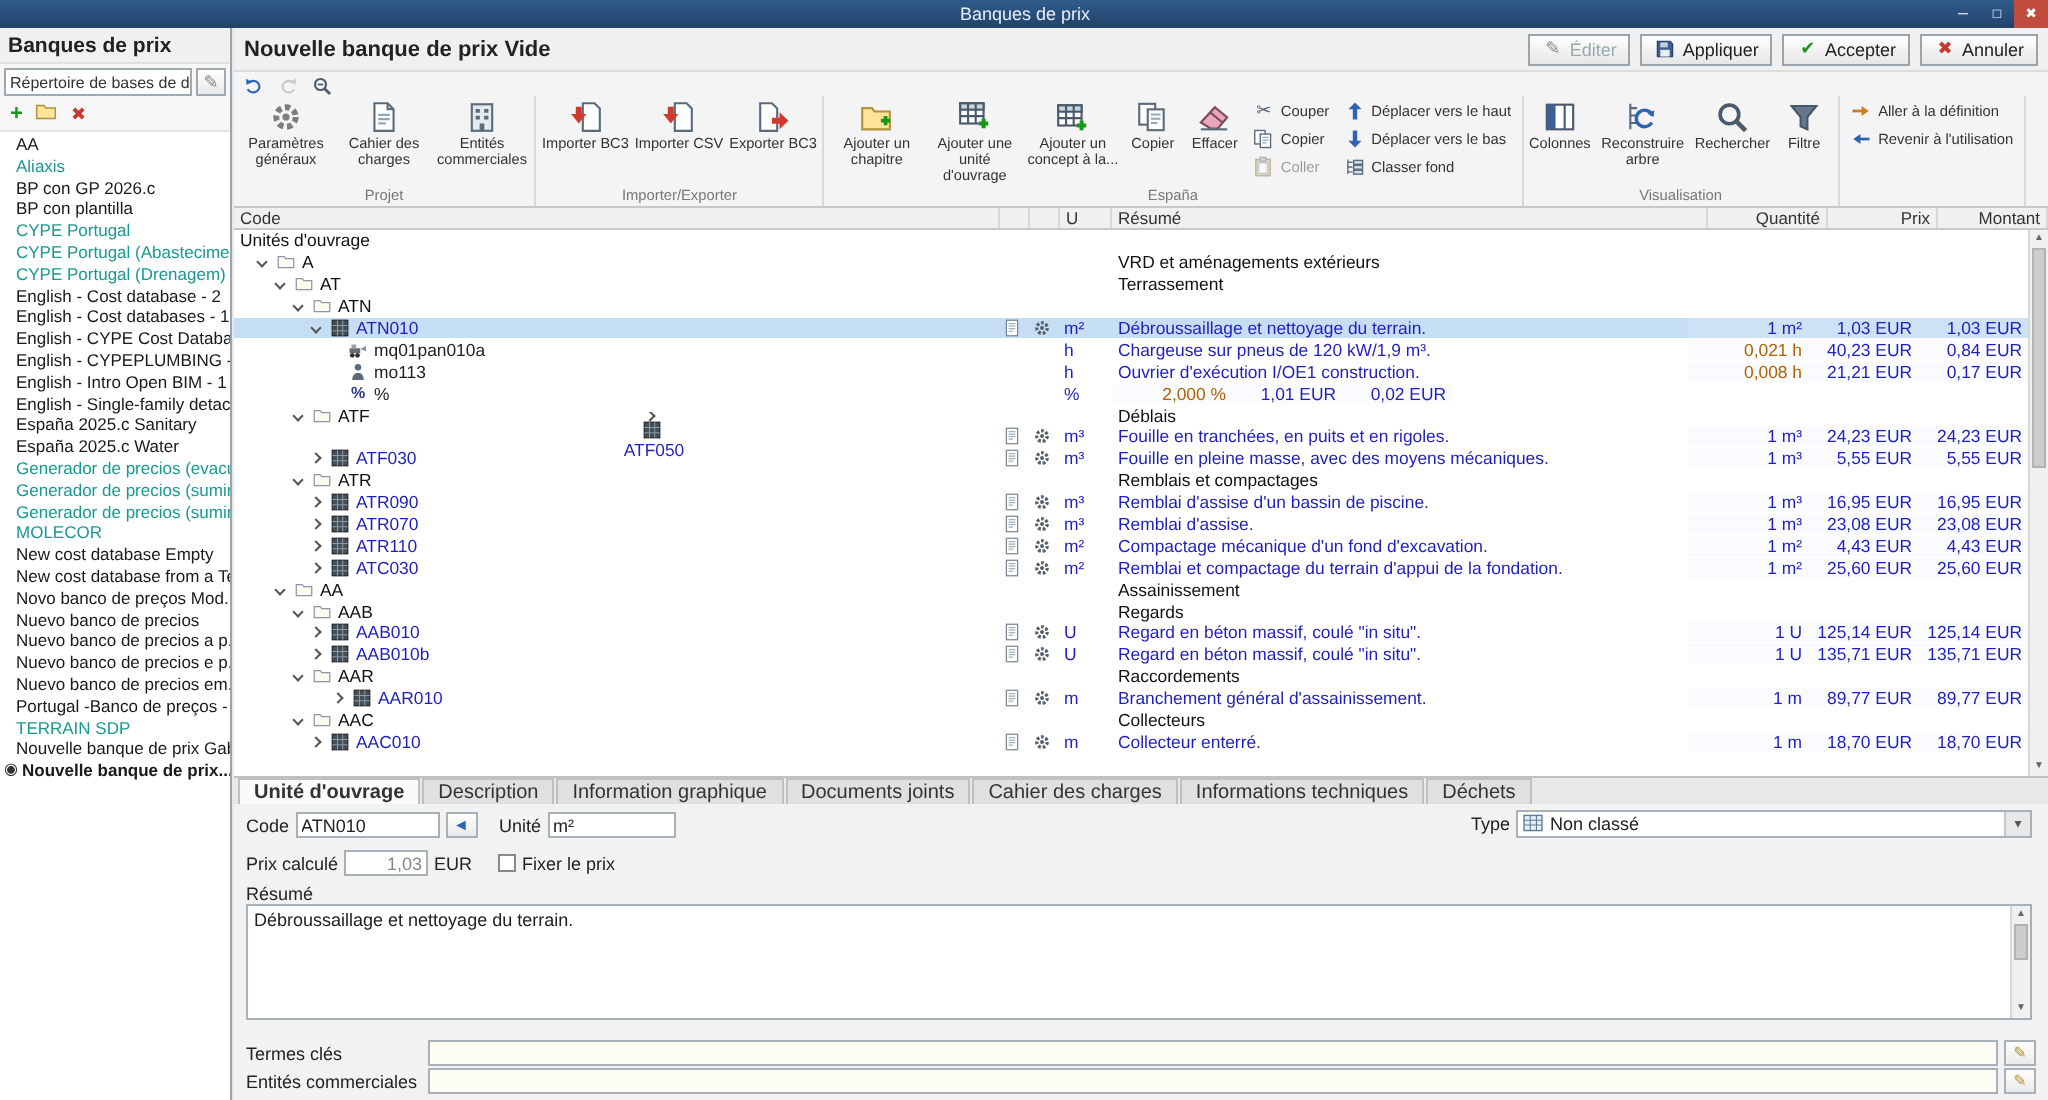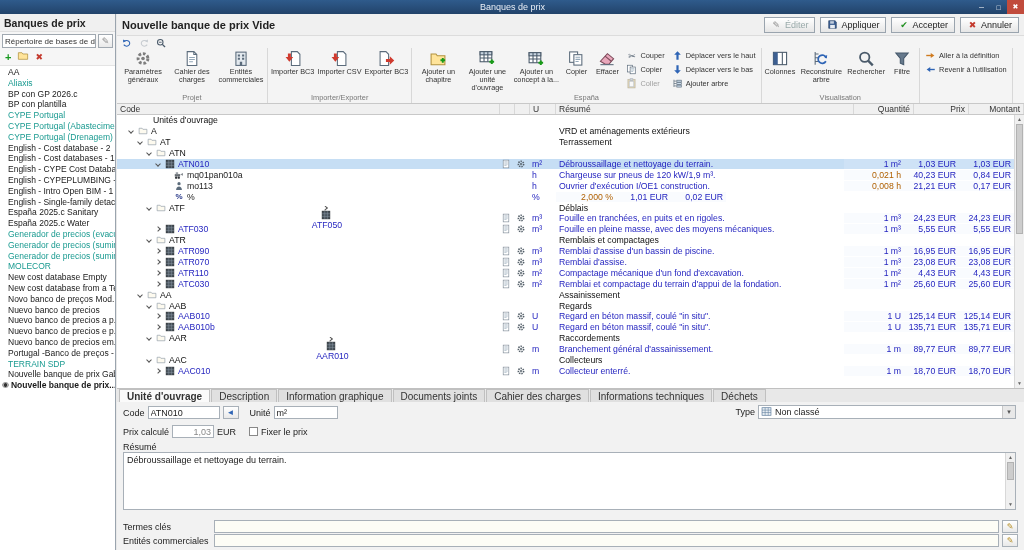--- a/index.html
+++ b/index.html
@@ -88,21 +88,21 @@
   .grid-header .c-qty,.grid-header .c-prix,.grid-header .c-mont{justify-content:flex-end;background:none;}
   .chev{width:4px;height:4px;border-right:1.2px solid #555;border-bottom:1.2px solid #555;
     display:inline-block;margin-right:5px;flex:none;}
   .chev.open{transform:rotate(45deg);}
   .chev.closed{transform:rotate(-45deg);}
   .chev-spacer{width:9px;display:inline-block;flex:none;}
   .grid-row .ic{width:10px;height:10px;margin-right:3px;flex:none;display:flex;align-items:center;
     justify-content:center;font-size:8px;font-weight:bold;}
   .grid-row .ic svg{width:10px;height:10px;}
   .grid-row.chapter{color:#111;}
-  .grid-row.root{color:#111;margin-left:33px;}
+  .grid-row.root{color:#111;}
   .grid-row.unit .code,.grid-row.unit .c-u,.grid-row.unit .c-sum,
   .grid-row.unit .c-qty,.grid-row.unit .c-prix,.grid-row.unit .c-mont{color:#1f1fbe;}
   .grid-row.component .code{color:#222;}
   .grid-row.component .c-u,.grid-row.component .c-sum,
   .grid-row.component .c-prix,.grid-row.component .c-mont{color:#1f1fbe;}
   .grid-row.component .c-qty{color:#b06000;}
   
   .vscroll{position:absolute;right:0;top:0;bottom:0;width:10px;background:#f0f0f0;
     border-left:1px solid #d8d8d8;display:flex;flex-direction:column;}
   .vs-btn{height:9px;text-align:center;font-size:5px;color:#666;line-height:9px;flex:none;}
@@ -478,21 +478,21 @@
               </div>
               <div class="small-btn">
                 <span class="ic ic-tree">
                   <svg viewBox="0 0 16 16">
                     <path d="M2.8 2.5v10.5M2.8 4.5h3.4M2.8 8h3.4M2.8 11.5h3.4" stroke="#5b6b7b" fill="none"></path>
                     <rect x="7" y="3.2" width="6.5" height="2.8" fill="#cfe0ef" stroke="#5b6b7b"></rect>
                     <rect x="7" y="6.8" width="6.5" height="2.8" fill="#cfe0ef" stroke="#5b6b7b"></rect>
                     <rect x="7" y="10.4" width="6.5" height="2.8" fill="#cfe0ef" stroke="#5b6b7b"></rect>
                   </svg>
                 </span>
-                <span>Ajouter arbre</span>
+                <span>Classer fond</span>
               </div>
             </div>
           </div>
           <div class="group-label">España</div>
         </div>
         <div class="ribbon-group">
           <div class="ribbon-items">
             <div class="big-btn">
               <span class="ic ic-columns">
                 <svg viewBox="0 0 16 16">
@@ -1073,21 +1073,21 @@
           </div>
           <div class="cell c-i1"></div>
           <div class="cell c-i2"></div>
           <div class="cell c-u"></div>
           <div class="cell c-sum">Raccordements</div>
           <div class="cell c-qty"></div>
           <div class="cell c-prix"></div>
           <div class="cell c-mont"></div>
         </div>
         <div class="grid-row unit">
-          <div class="cell c-tree" style="padding-left: 50px; flex-direction: column;">
+          <div class="cell c-tree" style="padding-left: 50px;">
             <span class="chev closed"></span>
             <span class="ic ic-unitbox">
               <svg viewBox="0 0 16 16">
                 <rect x="1.8" y="1.8" width="12.4" height="12.4" fill="#454f58" stroke="#23282d"></rect>
                 <path d="M1.8 6h12.4M1.8 10.2h12.4M6 1.8v12.4M10.2 1.8v12.4" stroke="#8d9aa6" stroke-width="0.8"></path>
               </svg>
             </span>
             <span class="code">AAR010</span>
           </div>
           <div class="cell c-i1">

